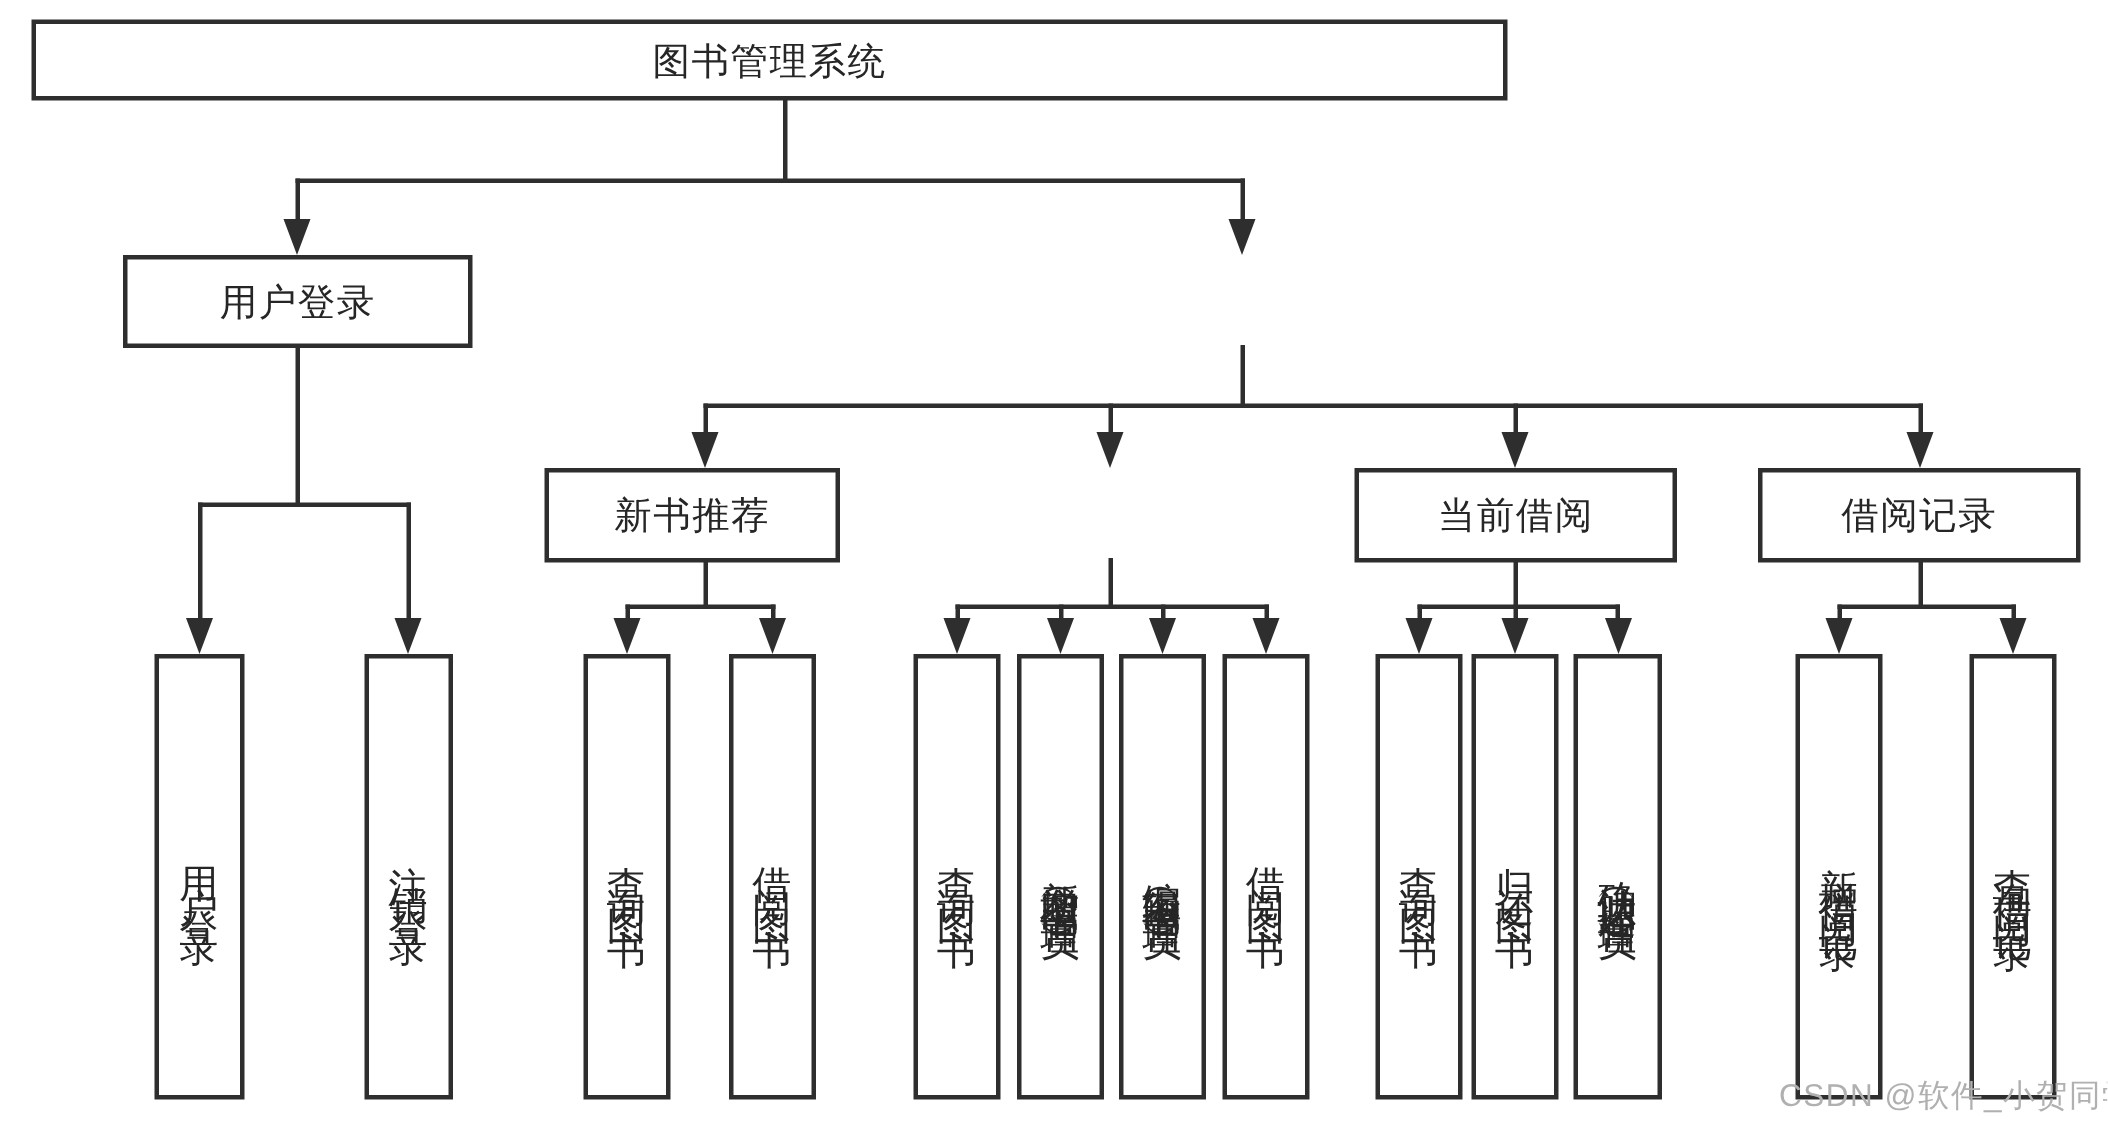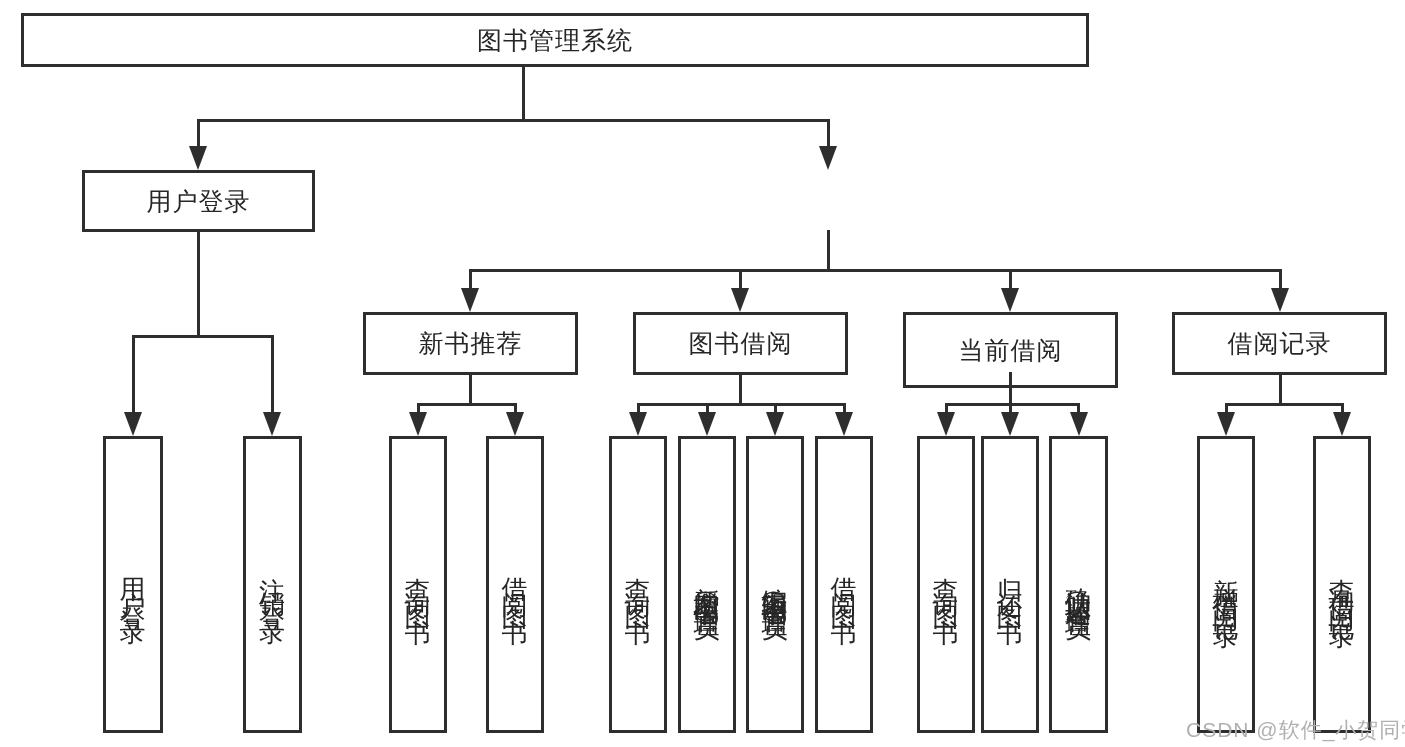--- a/index.html
+++ b/index.html
@@ -30,21 +30,21 @@
   .watermark{
     position:absolute;left:1186px;top:716px;font-size:21px;color:#b0b0b0;
     letter-spacing:1px;z-index:5;white-space:nowrap;
   }
 </style>
 </head>
 <body>
 
 <div id="canvas">
 
-  <div class="box" style="left:21px;top:13px;width:1068px;height:54px;">
+  <div class="box" style="left:21px;top:13px;width:984px;height:54px;">
     <span>图书管理系统</span>
   </div>
 
   <div class="vline" style="left:521.5px;top:65px;height:57px;"></div>
   <div class="hline" style="left:196.5px;top:119px;width:633px;"></div>
   <div class="vline" style="left:196.5px;top:119px;height:30px;"></div>
   <div class="arrowhead" style="left:189px;top:146px;"></div>
   <div class="vline" style="left:826.5px;top:119px;height:30px;"></div>
   <div class="arrowhead" style="left:819px;top:146px;"></div>
 
@@ -63,27 +63,24 @@
   <div class="hline" style="left:468.5px;top:269px;width:813px;"></div>
   <div class="vline" style="left:468.5px;top:269px;height:22px;"></div>
   <div class="arrowhead" style="left:461px;top:288px;"></div>
   <div class="vline" style="left:738.5px;top:269px;height:22px;"></div>
   <div class="arrowhead" style="left:731px;top:288px;"></div>
   <div class="vline" style="left:1008.5px;top:269px;height:22px;"></div>
   <div class="arrowhead" style="left:1001px;top:288px;"></div>
   <div class="vline" style="left:1278.5px;top:269px;height:22px;"></div>
   <div class="arrowhead" style="left:1271px;top:288px;"></div>
 
-  <div class="box" style="left:363px;top:312px;width:215px;height:63px;">
+  <div class="box" style="left:363px;top:312px;width:197px;height:63px;">
     <span>新书推荐</span>
   </div>
-  <div class="box" style="left:633px;top:312px;width:215px;height:63px;">
-    <span>图书借阅</span>
-  </div>
-  <div class="box" style="left:903px;top:312px;width:215px;height:76px;">
+  <div class="box" style="left:903px;top:312px;width:215px;height:63px;">
     <span>当前借阅</span>
   </div>
   <div class="box" style="left:1172px;top:312px;width:215px;height:63px;">
     <span>借阅记录</span>
   </div>
 
   <div class="vline" style="left:468.5px;top:372px;height:34px;"></div>
   <div class="vline" style="left:738.5px;top:372px;height:34px;"></div>
   <div class="vline" style="left:1008.5px;top:372px;height:34px;"></div>
   <div class="vline" style="left:1278.5px;top:372px;height:34px;"></div>

